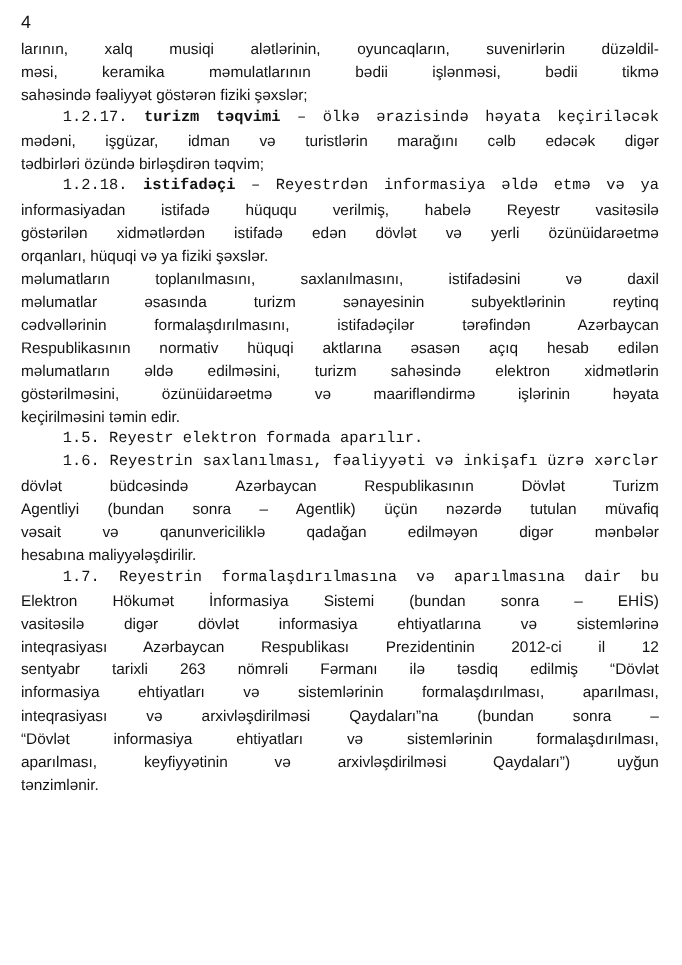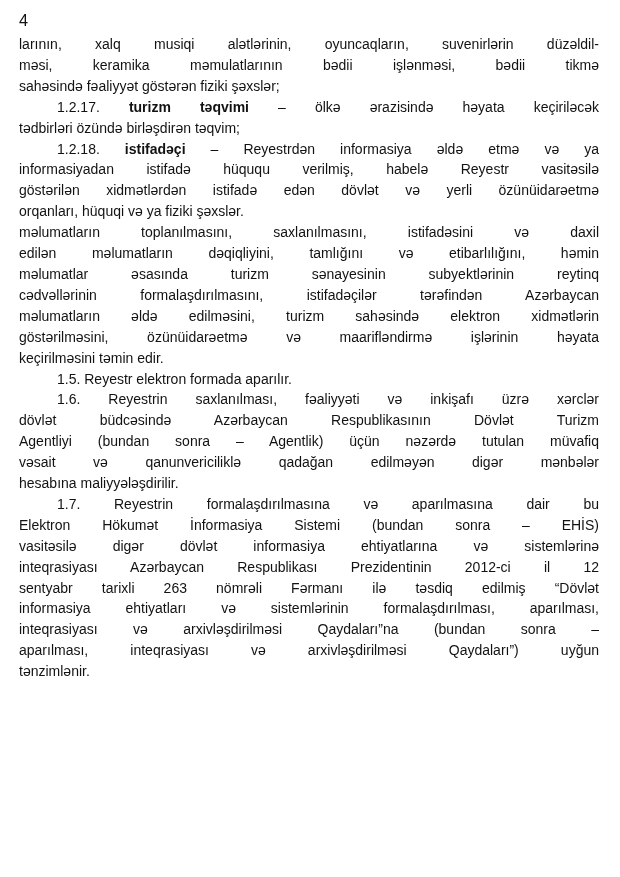--- a/index.html
+++ b/index.html
@@ -41,51 +41,53 @@
     white-space: normal;
     word-break: normal;
     hyphens: none;
   }
   .line.last {
     text-align: right;
     text-align-last: left;
   }
   .line.indent {
     text-indent: 38px;
+    font-family: Liberation Mono, monospace;
   }
   .line b {
     font-weight: bold;
   }
 </style>
 </head>
 <body>
 
 <div class="page">
   <div class="page-number">4</div>
   <div class="doc-body">
       <div class="para">
         <div class="line">larının, xalq musiqi alətlərinin, oyuncaqların, suvenirlərin düzəldil-</div>
         <div class="line">məsi, keramika məmulatlarının bədii işlənməsi, bədii tikmə</div>
         <div class="line last">sahəsində fəaliyyət göstərən fiziki şəxslər;</div>
       </div>
       <div class="para">
         <div class="line indent"><span>1.2.17. </span><b>turizm təqvimi</b><span> – ölkə ərazisində həyata keçiriləcək</span></div>
+        <div class="line">mədəni, işgüzar, idman və turistlərin marağını cəlb edəcək digər</div>
         <div class="line last">tədbirləri özündə birləşdirən təqvim;</div>
       </div>
       <div class="para">
         <div class="line indent"><span>1.2.18. </span><b>istifadəçi</b><span> – Reyestrdən informasiya əldə etmə və ya</span></div>
         <div class="line">informasiyadan istifadə hüququ verilmiş, habelə Reyestr vasitəsilə</div>
         <div class="line">göstərilən xidmətlərdən istifadə edən dövlət və yerli özünüidarəetmə</div>
         <div class="line last">orqanları, hüquqi və ya fiziki şəxslər.</div>
       </div>
       <div class="para">
         <div class="line">məlumatların toplanılmasını, saxlanılmasını, istifadəsini və daxil</div>
-        <div class="line">edilən məlumatların dəqiqliyini, tamlığını və etibarlılığını, həmin</div>
         <div class="line">məlumatlar əsasında turizm sənayesinin subyektlərinin reytinq</div>
         <div class="line">cədvəllərinin formalaşdırılmasını, istifadəçilər tərəfindən Azərbaycan</div>
+        <div class="line">Respublikasının normativ hüquqi aktlarına əsasən açıq hesab edilən</div>
         <div class="line">məlumatların əldə edilməsini, turizm sahəsində elektron xidmətlərin</div>
         <div class="line">göstərilməsini, özünüidarəetmə və maarifləndirmə işlərinin həyata</div>
         <div class="line last">keçirilməsini təmin edir.</div>
       </div>
       <div class="para">
         <div class="line last indent">1.5. Reyestr elektron formada aparılır.</div>
       </div>
       <div class="para">
         <div class="line indent">1.6. Reyestrin saxlanılması, fəaliyyəti və inkişafı üzrə xərclər</div>
         <div class="line">dövlət büdcəsində Azərbaycan Respublikasının Dövlət Turizm</div>
@@ -94,17 +96,18 @@
         <div class="line last">hesabına maliyyələşdirilir.</div>
       </div>
       <div class="para">
         <div class="line indent">1.7. Reyestrin formalaşdırılmasına və aparılmasına dair bu</div>
         <div class="line">Elektron Hökumət İnformasiya Sistemi (bundan sonra – EHİS)</div>
         <div class="line">vasitəsilə digər dövlət informasiya ehtiyatlarına və sistemlərinə</div>
         <div class="line">inteqrasiyası Azərbaycan Respublikası Prezidentinin 2012-ci il 12</div>
         <div class="line">sentyabr tarixli 263 nömrəli Fərmanı ilə təsdiq edilmiş “Dövlət</div>
         <div class="line">informasiya ehtiyatları və sistemlərinin formalaşdırılması, aparılması,</div>
         <div class="line">inteqrasiyası və arxivləşdirilməsi Qaydaları”na (bundan sonra –</div>
-        <div class="line">aparılması, inteqrasiyası və arxivləşdirilməsi Qaydaları”) uyğun</div>
+        <div class="line">“Dövlət informasiya ehtiyatları və sistemlərinin formalaşdırılması,</div>
+        <div class="line">aparılması, keyfiyyətinin və arxivləşdirilməsi Qaydaları”) uyğun</div>
         <div class="line last">tənzimlənir.</div>
       </div>
     </div>
 </div>
 
 </body></html>

